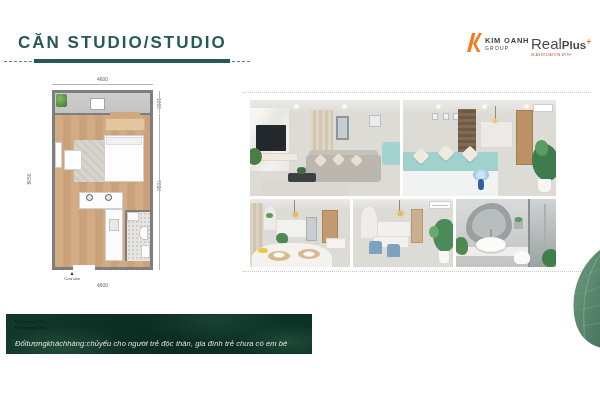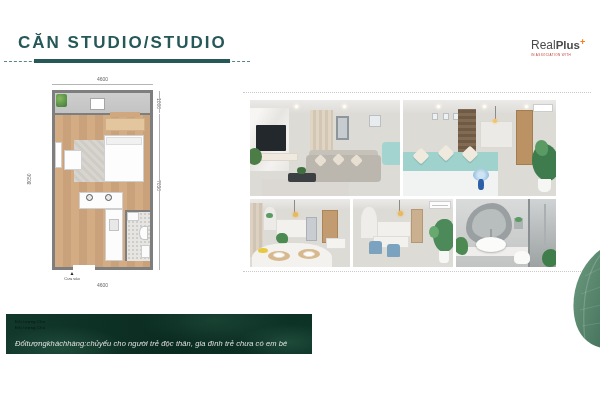--- a/index.html
+++ b/index.html
@@ -11,21 +11,21 @@
                 letter-spacing:2px; color:#265858; }
   .title-dash { position:absolute; left:4px; top:61px; width:246px; border-top:1px dashed #5c8484; }
   .title-bar  { position:absolute; left:34px; top:59px; width:196px; height:4px; background:#265858; }
 
   
   .kimoanh { position:absolute; left:467px; top:33px; display:flex; align-items:flex-start; gap:3px; }
   .kimoanh .ktxt { line-height:1; padding-top:4px; }
   .kimoanh .kname { font-size:7.5px; font-weight:bold; color:#3f3f3f; letter-spacing:.8px; }
   .kimoanh .ksub  { font-size:5px; color:#3f3f3f; letter-spacing:1.2px; margin-top:1.5px; }
   .realplus { position:absolute; left:531px; top:36px; line-height:1; }
-  .rp-real { font-size:12px; font-weight:400; color:#4a4a4a; }
+  .rp-real { font-size:15px; font-weight:400; color:#4a4a4a; }
   .rp-plus { font-size:11.5px; font-weight:700; color:#4a4a4a; }
   .rp-mark { font-size:9px; font-weight:700; color:#f47b20; vertical-align:4px; }
   .rp-tag  { font-size:3px; color:#c0392b; letter-spacing:.4px; margin-top:1.5px; }
 
   
   .fp { position:absolute; left:28px; top:76px; width:162px; height:216px; font-size:5px; color:#666; }
   .fp .dim { position:absolute; white-space:nowrap; }
   .dim-top    { left:24px; top:0; width:101px; text-align:center; }
   .dim-top-line { position:absolute; left:24px; top:8px; width:101px; border-top:1px solid #b5b5b5; }
   .dim-left   { left:-14px; top:100px; transform:rotate(-90deg); width:30px; text-align:center; }
@@ -183,20 +183,30 @@
 </style>
 </head>
 <body>
 
 <div class="slide">
 
   <div class="page-title">CĂN STUDIO/STUDIO</div>
   <div class="title-dash"></div>
   <div class="title-bar"></div>
 
+  <div class="kimoanh">
+    <svg width="15" height="19" viewBox="0 0 15 19">
+      <polygon points="0,19 5,0 8.5,0 3.5,19" fill="#f47b20"></polygon>
+      <polygon points="6,10.5 12,0 15,0 9,11 13.5,19 10,19" fill="#f47b20"></polygon>
+    </svg>
+    <div class="ktxt">
+      <div class="kname">KIM OANH</div>
+      <div class="ksub">GROUP</div>
+    </div>
+  </div>
 
   <div class="realplus">
     <span class="rp-real">Real</span><span class="rp-plus">Plus</span><span class="rp-mark">+</span>
     <div class="rp-tag">IN ASSOCIATION WITH</div>
   </div>
 
   <div class="fp">
     <div class="dim dim-top">4600</div>
     <div class="dim-top-line"></div>
     <div class="dim dim-left">8050</div>

